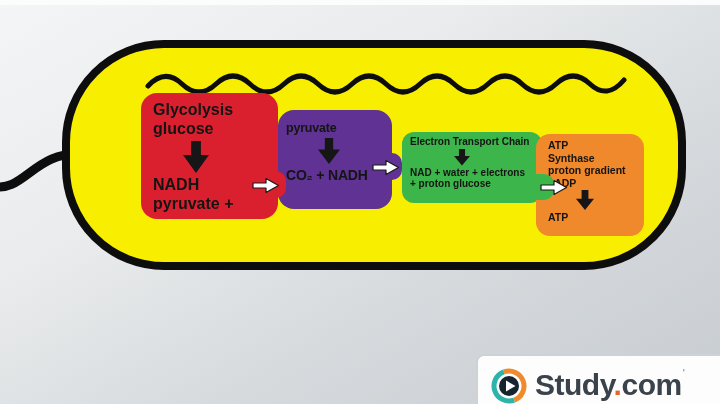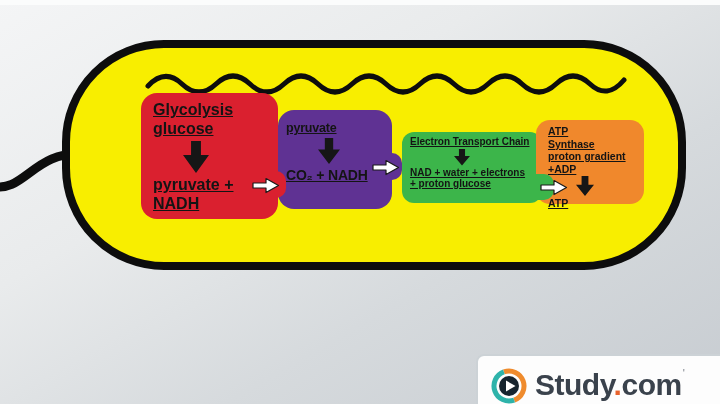--- a/index.html
+++ b/index.html
@@ -15,29 +15,29 @@
     background:linear-gradient(to right,#9cb5bc 0%,#a9bec4 30%,#c8d4d8 60%,#e7edee 90%,#eef1f2 100%);
   }
   .header-title{
     color:#f3f8f9;font-size:14px;line-height:22px;letter-spacing:2.5px;
     padding-left:17px;font-weight:400;
   }
   
   #cell-svg{position:absolute;left:0;top:0;width:720px;height:404px;}
   
   .stage{position:absolute;box-sizing:border-box;color:#141414;font-weight:bold;}
-  .stage .ln{white-space:nowrap;text-decoration:underline;}
+  .stage .ln{white-space:nowrap;}
   #box-glycolysis{left:141px;top:93px;width:137px;height:126px;background:#da202f;border-radius:16px;
     padding:7px 0 0 12px;font-size:16px;line-height:19px;}
   #box-citric{left:278px;top:110px;width:114px;height:99px;background:#5f3293;border-radius:16px;
     padding:10px 0 0 8px;font-size:12.5px;line-height:16px;letter-spacing:-0.2px;}
   #box-citric .out{font-size:14px;margin-top:3px;}
   #box-etc{left:402px;top:132px;width:140px;height:71px;background:#3cb54a;border-radius:12px;
     padding:4px 0 0 8px;font-size:10px;line-height:11.5px;}
-  #box-atp{left:536px;top:120px;width:108px;height:84px;background:#f0882c;border-radius:14px;
+  #box-atp{left:536px;top:134px;width:108px;height:102px;background:#f0882c;border-radius:14px;
     padding:5px 0 0 12px;font-size:10.5px;line-height:12.5px;}
   
   .darrow{background:#161616;clip-path:polygon(31% 0,69% 0,69% 44%,100% 44%,50% 100%,0 44%,31% 44%);}
   #box-glycolysis .darrow{width:26px;height:32px;margin:3px 0 2px 30px;}
   #box-citric .darrow{width:22px;height:26px;margin:2px 0 0 32px;}
   #box-etc .darrow{width:16px;height:17px;margin:1px 0 1px 44px;}
   #box-atp .darrow{width:18px;height:20px;margin:1px 0 1px 28px;}
   
   .tab{position:absolute;border-radius:0 10px 10px 0;}
   #tab-1{left:262px;top:171px;width:24px;height:27px;background:#da202f;}
@@ -67,22 +67,22 @@
     <rect x="66" y="44" width="616" height="222" rx="98" ry="98" fill="#f8ee00" stroke="#0d0d0d" stroke-width="8"></rect>
     <path d="M148,86 Q165,68 182,84 T216,84 T250,84 T284,84 T318,84 T352,84 T386,84 T420,84 T454,84 T488,84 T522,84 T556,84 T590,84 T624,80" fill="none" stroke="#0d0d0d" stroke-width="5" stroke-linecap="round"></path>
   </svg>
 
   <div class="top-strip"></div>
 
   <div class="stage" id="box-glycolysis">
     <div class="ln">Glycolysis</div>
     <div class="ln">glucose</div>
     <div class="darrow"></div>
+    <div class="ln">NADH</div>
     <div class="ln">pyruvate +</div>
-    <div class="ln">NADH</div>
   </div>
 
   <div class="stage" id="box-citric">
     <div class="ln">pyruvate</div>
     <div class="darrow"></div>
     <div class="ln out">CO₂ + NADH</div>
   </div>
 
   <div class="stage" id="box-etc">
     <div class="ln">Electron Transport Chain</div>

